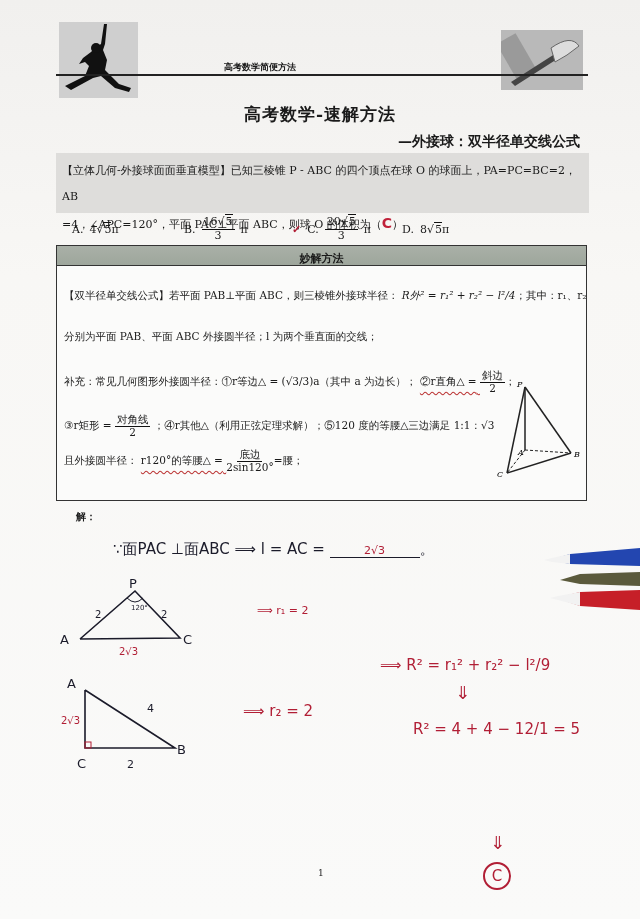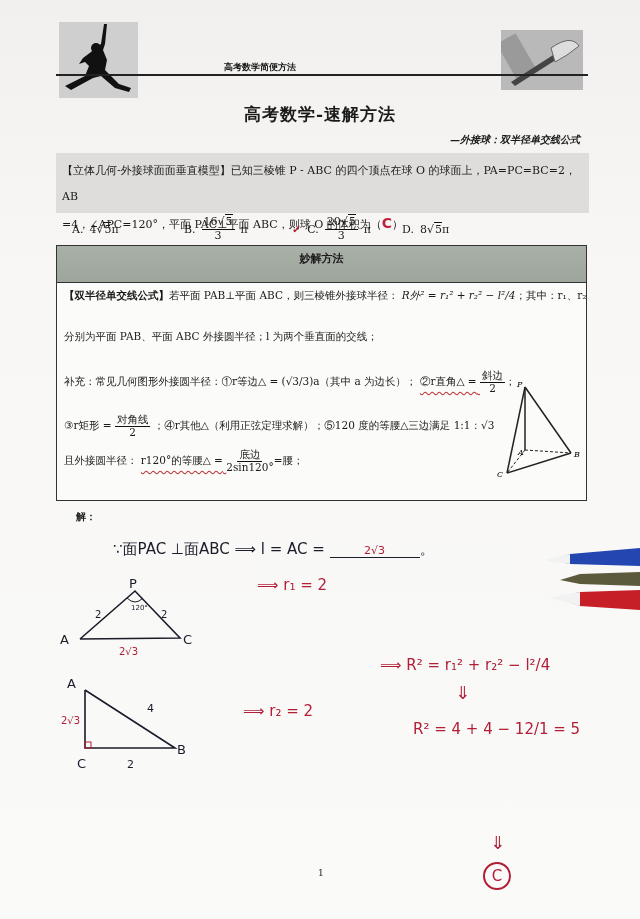--- a/index.html
+++ b/index.html
@@ -12,39 +12,39 @@
   }
   .page { position: absolute; left: 0; top: 0; width: 640px; height: 919px;
     background: linear-gradient(180deg, #f1f0ee 0%, #f8f7f5 30%, #fafaf9 100%); }
 
   
   .hdr-img-left { position: absolute; left: 59px; top: 22px; width: 79px; height: 76px; background: #cfcfcf; overflow: hidden; }
   .hdr-img-right { position: absolute; left: 501px; top: 30px; width: 82px; height: 60px; background: #bdbdbd; overflow: hidden; }
   .hdr-rule { position: absolute; left: 56px; top: 74px; width: 532px; height: 2px; background: #222; }
   .hdr-title { position: absolute; left: 0; width: 520px; top: 61px; text-align: center; font-size: 9px; font-weight: bold; }
   .doc-title { position: absolute; left: 0; width: 640px; top: 103px; text-align: center; font-size: 17px; font-weight: bold; letter-spacing: 1px; }
-  .doc-subtitle { position: absolute; right: 60px; top: 133px; font-size: 10px; font-weight: bold; font-style: italic; }
+  .doc-subtitle { position: absolute; right: 60px; top: 133px; font-size: 14px; font-weight: bold; }
 
   
   .problem { position: absolute; left: 56px; top: 153px; width: 533px; height: 60px; background: #dedddb; padding: 5px 6px; font-size: 11px; line-height: 26px; }
   .problem .tag { font-weight: normal; text-align: center; }
   .it { font-style: italic; }
   .check-red { color: #c0213a; font-family: "DejaVu Sans", sans-serif; font-weight: bold; font-size: 14px; }
 
   .choices { position: absolute; left: 72px; top: 212px; width: 520px; height: 34px; font-size: 11px; }
   .choice { position: absolute; top: 0; display: flex; align-items: center; height: 34px; gap: 6px; }
   .frac { display: inline-flex; flex-direction: column; align-items: center; line-height: 1.1; vertical-align: middle; }
   .frac .num { border-bottom: 1px solid #111; padding: 0 2px; }
   .sqrt { border-top: 1px solid #111; padding-left: 1px; }
 
   
   .method { position: absolute; left: 56px; top: 245px; width: 531px; height: 256px; border: 1px solid #333; background: #fbfbfa; }
-  .method-head { height: 37px; background: linear-gradient(#a9b0a7, #9ea69c); border-bottom: 1px solid #333; text-align: center; font-size: 11px; font-weight: bold; line-height: 25px; }
+  .method-head { height: 20px; background: linear-gradient(#a9b0a7, #9ea69c); border-bottom: 1px solid #333; text-align: center; font-size: 11px; font-weight: bold; line-height: 25px; }
   .mline { position: absolute; left: 7px; font-size: 10.5px; white-space: nowrap; }
-  .mline b { font-weight: bold; }
+  .mline b { font-weight: normal; }
   .wavy { text-decoration: underline wavy #b33; text-underline-offset: 6px; }
 
   .tetra { position: absolute; left: 495px; top: 375px; width: 100px; height: 110px; }
 
   
   .sol-label { position: absolute; left: 76px; top: 510px; font-size: 10px; font-weight: bold; }
   .hand { position: absolute; font-family: "DejaVu Sans", sans-serif; white-space: nowrap; margin-left: 35px; }
   .ink-black { color: #1b1b2a; }
   .ink-red { color: #b11e35; }
   .pens { position: absolute; left: 540px; top: 540px; width: 100px; height: 80px; }
@@ -170,35 +170,35 @@
     <polyline points="25,61 80,13 125,60 25,61" fill="none" stroke="#1b1b2a" stroke-width="1.6"></polyline>
     <path d="M72 20 Q80 28 88 20" fill="none" stroke="#1b1b2a"></path>
     <text x="74" y="10" font-size="13" fill="#1b1b2a" font-family="DejaVu Sans, sans-serif">P</text>
     <text x="5" y="66" font-size="13" fill="#1b1b2a" font-family="DejaVu Sans, sans-serif">A</text>
     <text x="128" y="66" font-size="13" fill="#1b1b2a" font-family="DejaVu Sans, sans-serif">C</text>
     <text x="40" y="40" font-size="10" fill="#1b1b2a" font-family="DejaVu Sans, sans-serif">2</text>
     <text x="106" y="40" font-size="10" fill="#1b1b2a" font-family="DejaVu Sans, sans-serif">2</text>
     <text x="76" y="32" font-size="7" fill="#1b1b2a" font-family="DejaVu Sans, sans-serif">120°</text>
     <text x="64" y="77" font-size="10" fill="#b11e35" font-family="DejaVu Sans, sans-serif">2√3</text>
   </svg>
-  <div class="hand ink-red" style="left:222px; top:576px; font-size:15px;text-align:center;">⟹ r₁ = 2</div>
+  <div class="hand ink-red" style="left:222px; top:604px; font-size:11px;text-align:center;">⟹ r₁ = 2</div>
 
   <svg style="position:absolute;left:55px;top:672px;" width="150" height="100" viewBox="0 0 150 100">
     <polyline points="30,18 30,76 120,76 30,18" fill="none" stroke="#1b1b2a" stroke-width="1.6"></polyline>
     <rect x="30" y="70" width="6" height="6" fill="none" stroke="#b11e35"></rect>
     <text x="12" y="16" font-size="13" fill="#1b1b2a" font-family="DejaVu Sans, sans-serif">A</text>
     <text x="122" y="82" font-size="13" fill="#1b1b2a" font-family="DejaVu Sans, sans-serif">B</text>
     <text x="22" y="96" font-size="13" fill="#1b1b2a" font-family="DejaVu Sans, sans-serif">C</text>
     <text x="6" y="52" font-size="10" fill="#b11e35" font-family="DejaVu Sans, sans-serif">2√3</text>
     <text x="92" y="40" font-size="11" fill="#1b1b2a" font-family="DejaVu Sans, sans-serif">4</text>
     <text x="72" y="96" font-size="11" fill="#1b1b2a" font-family="DejaVu Sans, sans-serif">2</text>
   </svg>
   <div class="hand ink-red" style="left:208px; top:702px; font-size:15px;">⟹ r₂ = 2</div>
 
-  <div class="hand ink-red" style="left:345px; top:656px; font-size:15px;">⟹ R² = r₁² + r₂² − l²/4</div>
+  <div class="hand ink-red" style="left:345px; top:656px; font-size:15px;">⟹ R² = r₁² + r₂² − l²/9</div>
   <div class="hand ink-red" style="left:420px; top:682px; font-size:18px;">⇓</div>
   <div class="hand ink-red" style="left:378px; top:720px; font-size:15px;">R² = 4 + 4 − 12/1 = 5</div>
 
   <div class="hand ink-red" style="left:455px; top:832px; font-size:18px;">⇓</div>
   <div class="hand ink-red" style="left:448px; top:862px; width:28px; height:28px; border:2px solid #b11e35; border-radius:50%; text-align:center; line-height:24px; font-size:15px;">C</div>
 
   <svg class="pens" viewBox="0 0 100 80">
     <path d="M10 20 L30 14 L100 8 L100 26 L30 24 Z" fill="#2346b0"></path>
     <path d="M4 20 L12 18 L30 14 L30 24 L12 22 Z" fill="#f2f2f2"></path>
     <path d="M20 40 L40 34 L100 32 L100 46 L40 44 Z" fill="#5b5a3c"></path>

